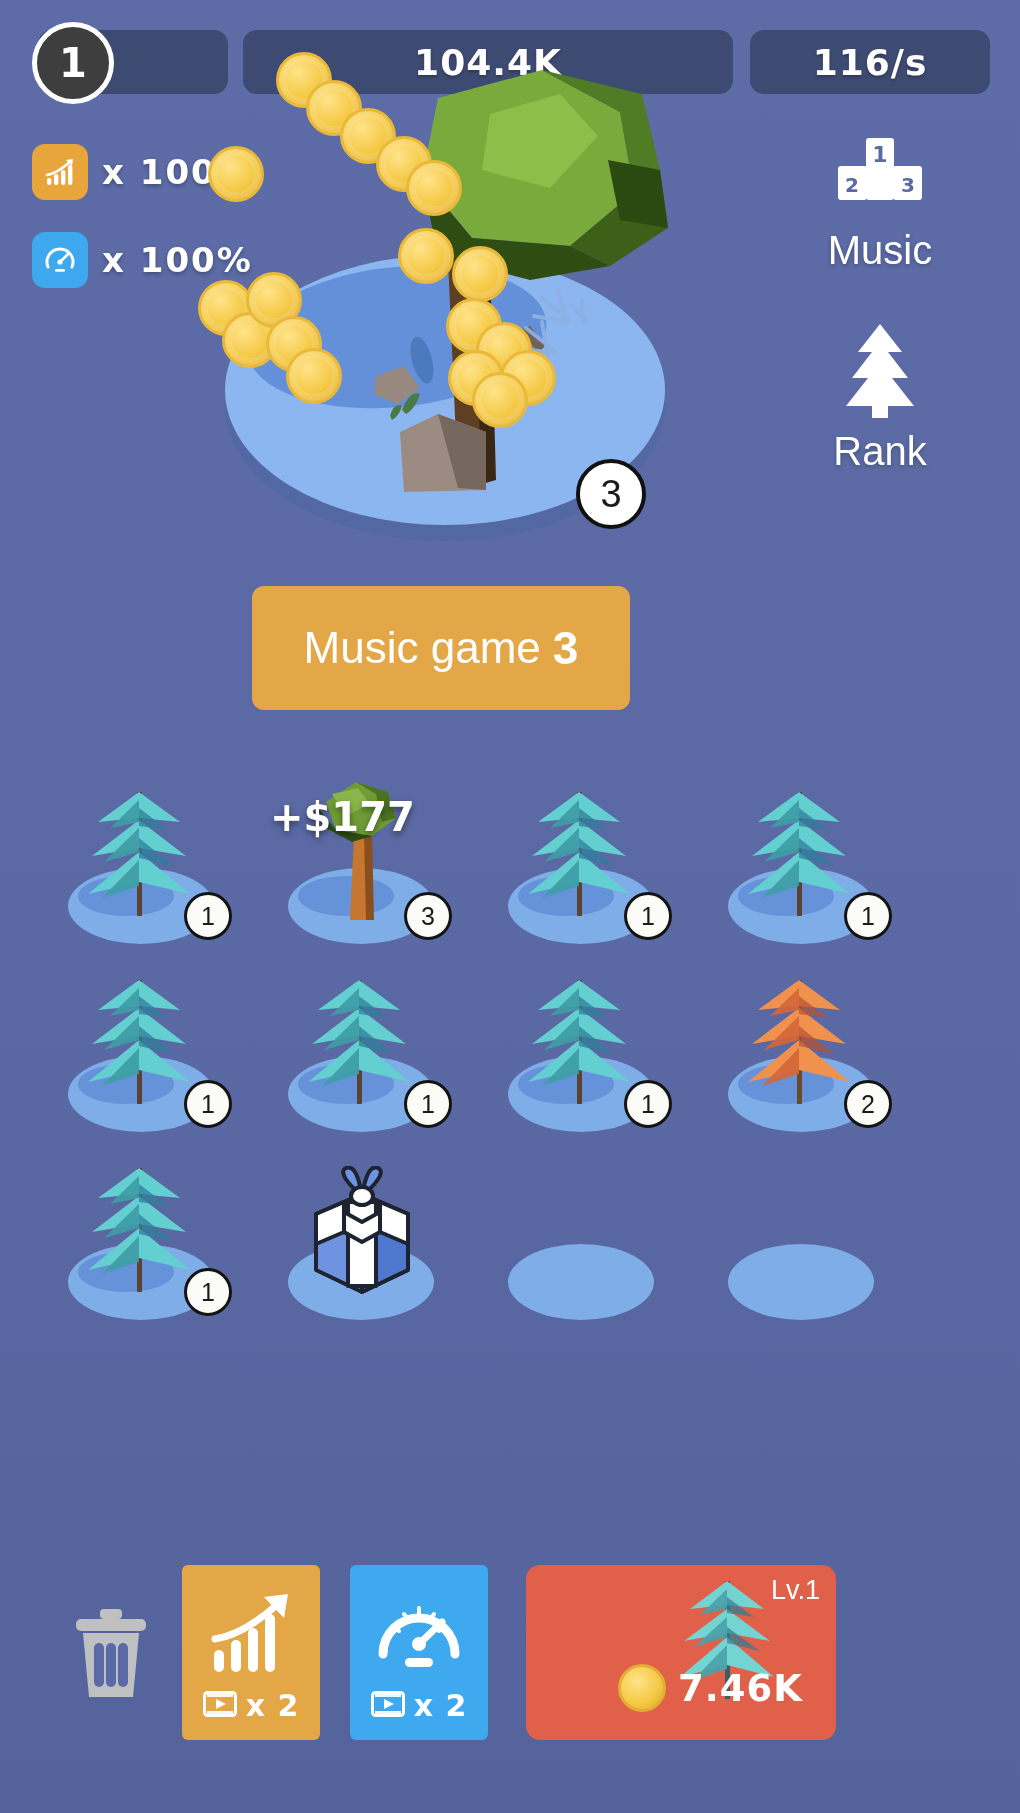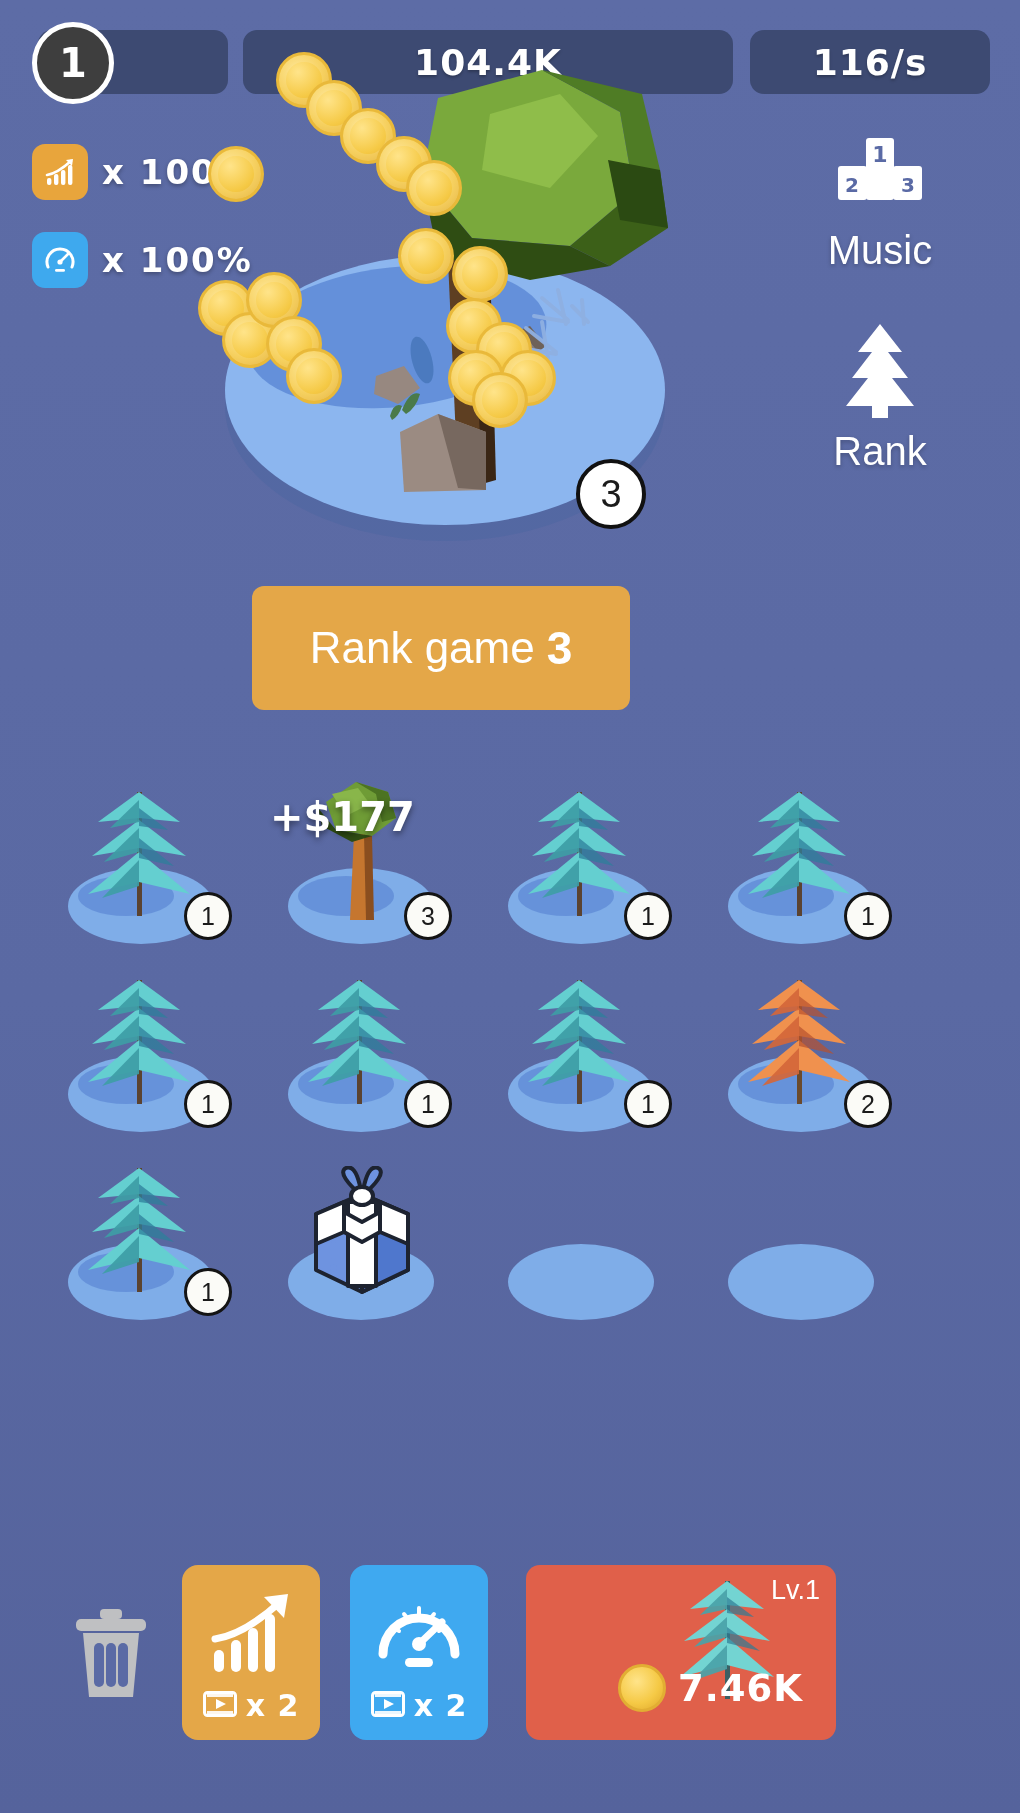--- a/index.html
+++ b/index.html
@@ -125,21 +125,21 @@
     font-family:"DejaVu Sans", sans-serif;
     text-shadow: 0 3px 6px rgba(0,0,0,.45);
     white-space:nowrap;
   }
   .gift { position:absolute; left:48px; bottom:30px; width:128px; height:138px; }
 
   
   .bottombar{ position:absolute; left:0; top:1545px; width:1020px; height:230px; }
   .trash-btn{ position:absolute; left:72px; top:62px; width:78px; height:92px; cursor:pointer; }
   .boost{
-    position:absolute; top:20px; width:138px; height:175px; border-radius:16px;
+    position:absolute; top:20px; width:138px; height:175px; border-radius:6px;
     display:flex; flex-direction:column; align-items:center; justify-content:center; cursor:pointer;
   }
   .boost.orange{ left:182px; background:#e4a748; }
   .boost.blue  { left:350px; background:#3fa9f0; }
   .boost-icon{ height:104px; display:flex; align-items:center; justify-content:center; }
   .boost-foot{ display:flex; align-items:center; gap:9px; margin-top:2px; }
   .boost-mult{
     color:#fff; font-size:30px; font-weight:700;
     font-family:"DejaVu Sans", sans-serif; letter-spacing:1px;
   }
@@ -289,21 +289,21 @@
       <div class="coin" style="left:286px; top:262px;"></div>
       <div class="coin" style="left:258px; top:290px;"></div>
       <div class="coin" style="left:310px; top:290px;"></div>
       <div class="coin" style="left:282px; top:312px;"></div>
     </div>
   </div>
 
   <div class="island-badge badge-main">3</div>
 
   <div class="start-btn">
-    <span class="start-label">Rank game</span>
+    <span class="start-label">Music game</span>
     <span class="start-label start-count">3</span>
   </div>
 
   <div class="grid">
 
     <div class="grid-row">
       <div class="slot">
         <div class="plot shaded"></div>
         <svg class="sapling" viewBox="0 0 130 150">
           <rect x="61" y="18" width="5" height="124" fill="#5b4330"></rect>

